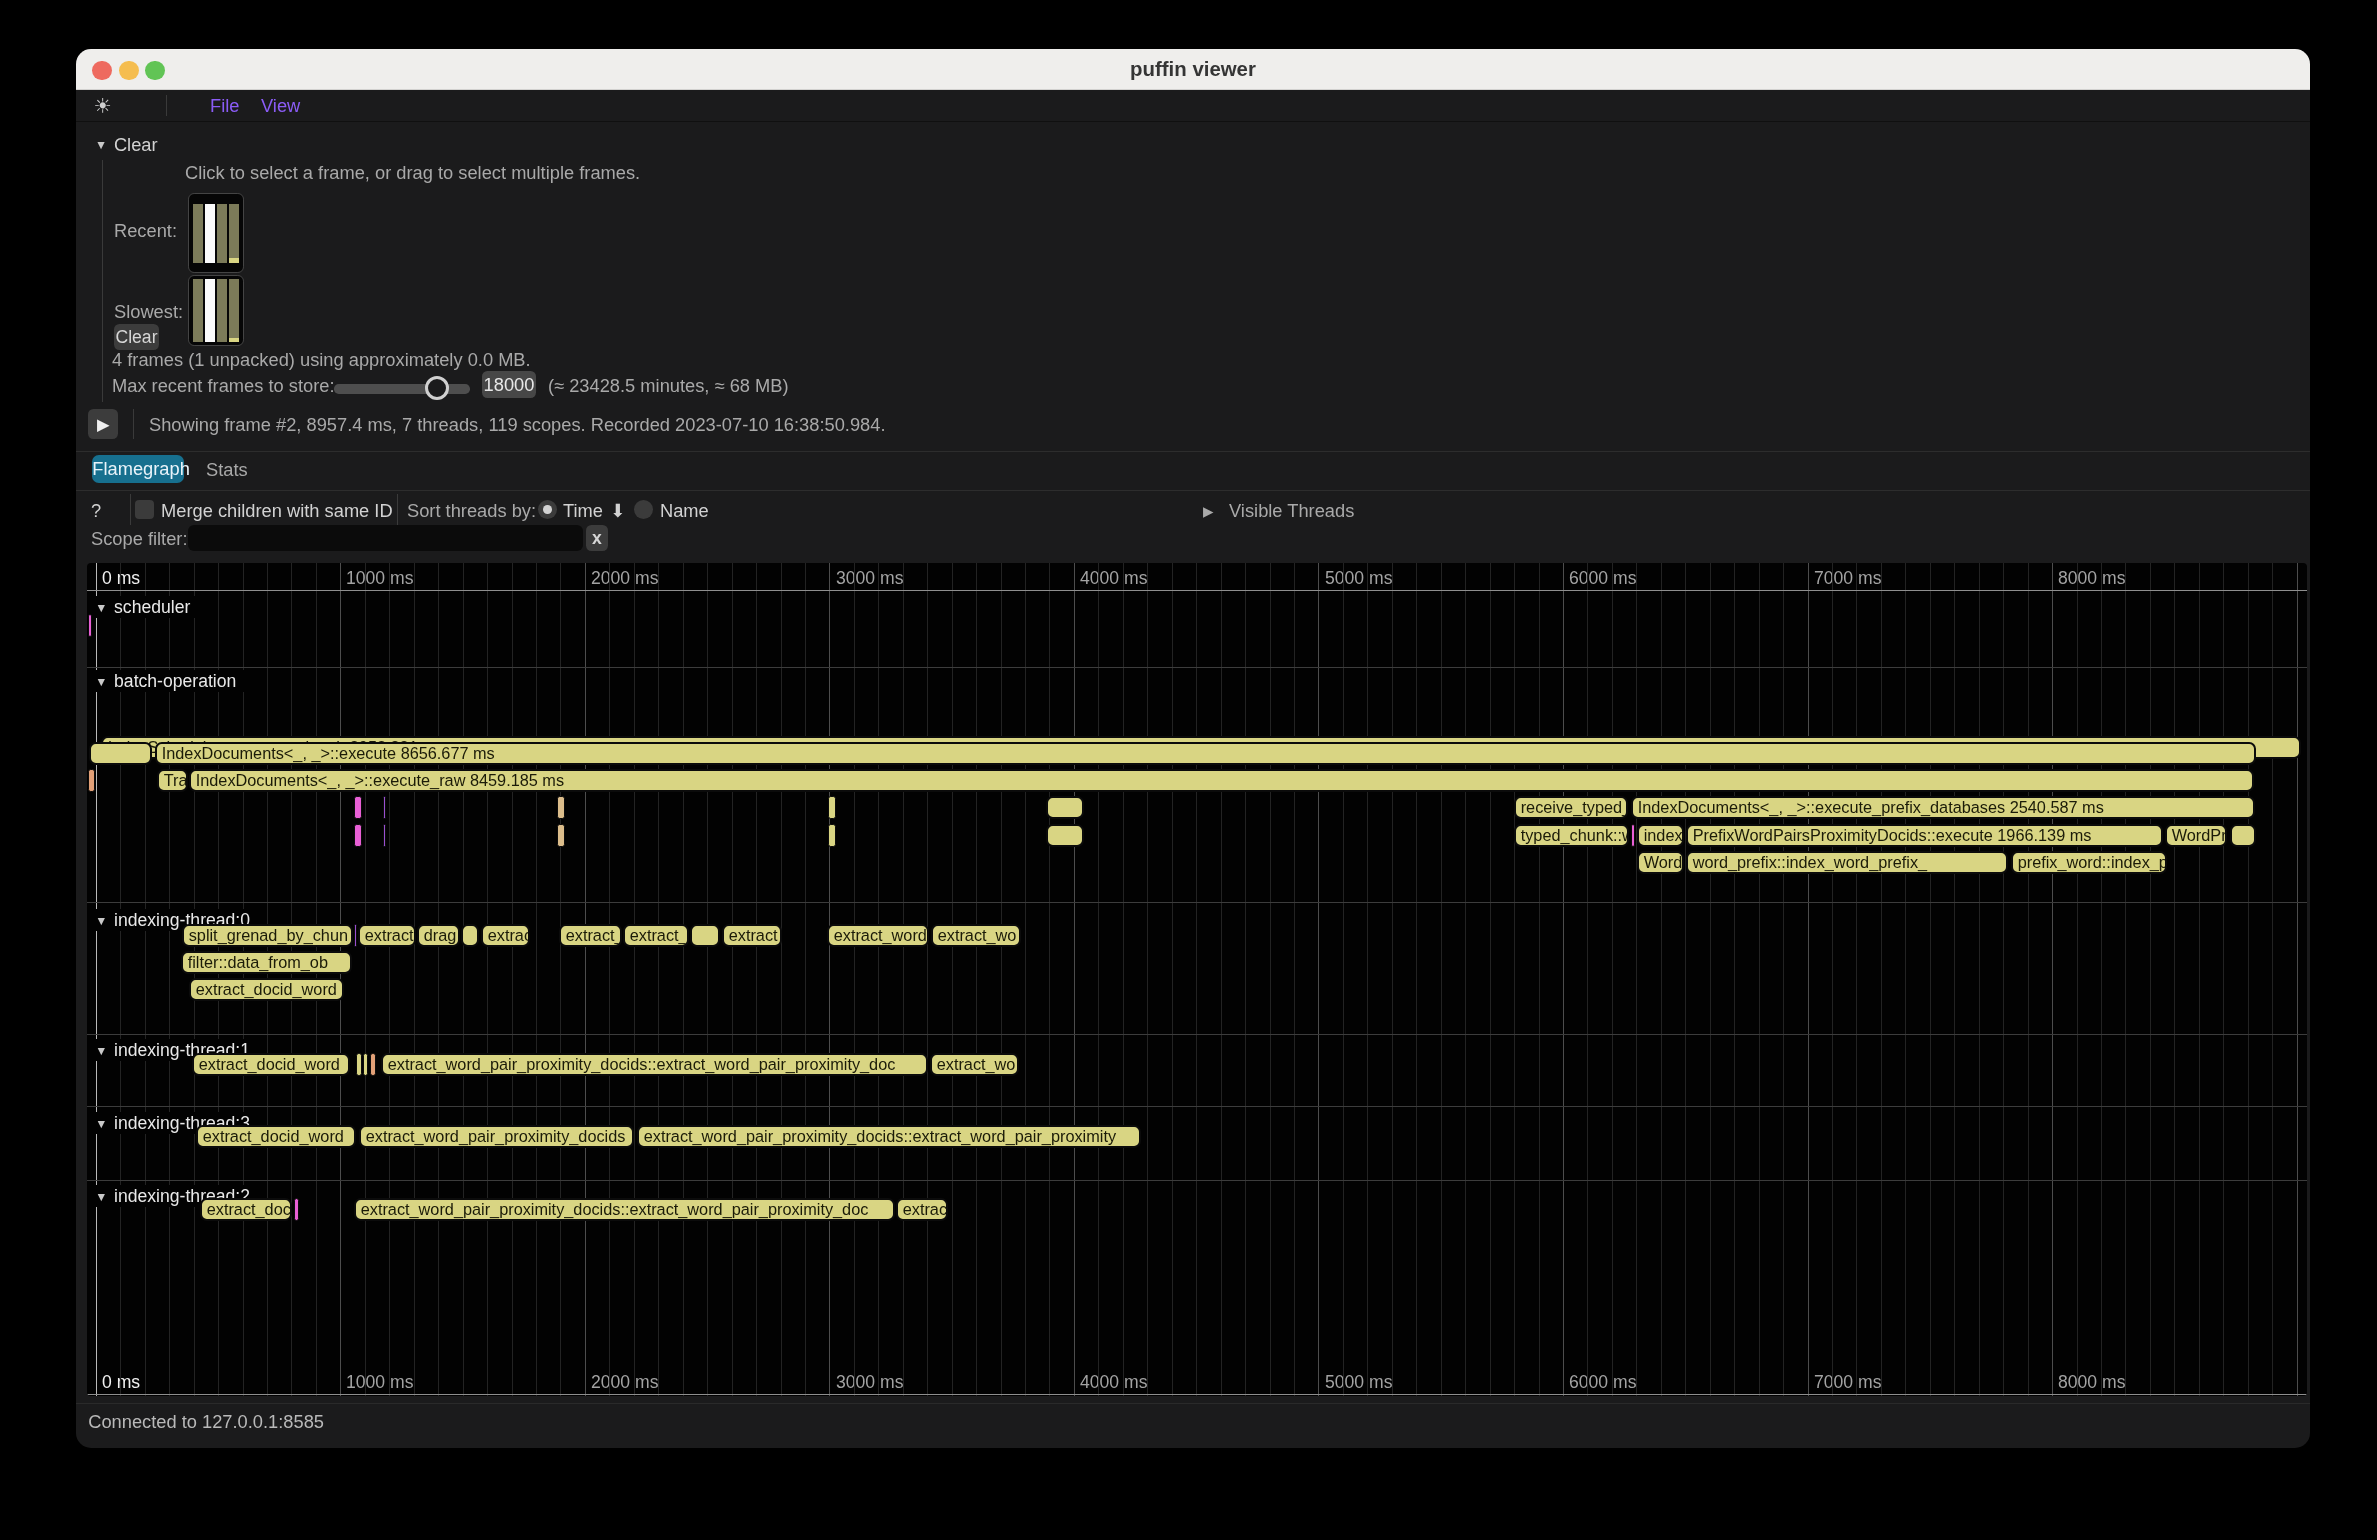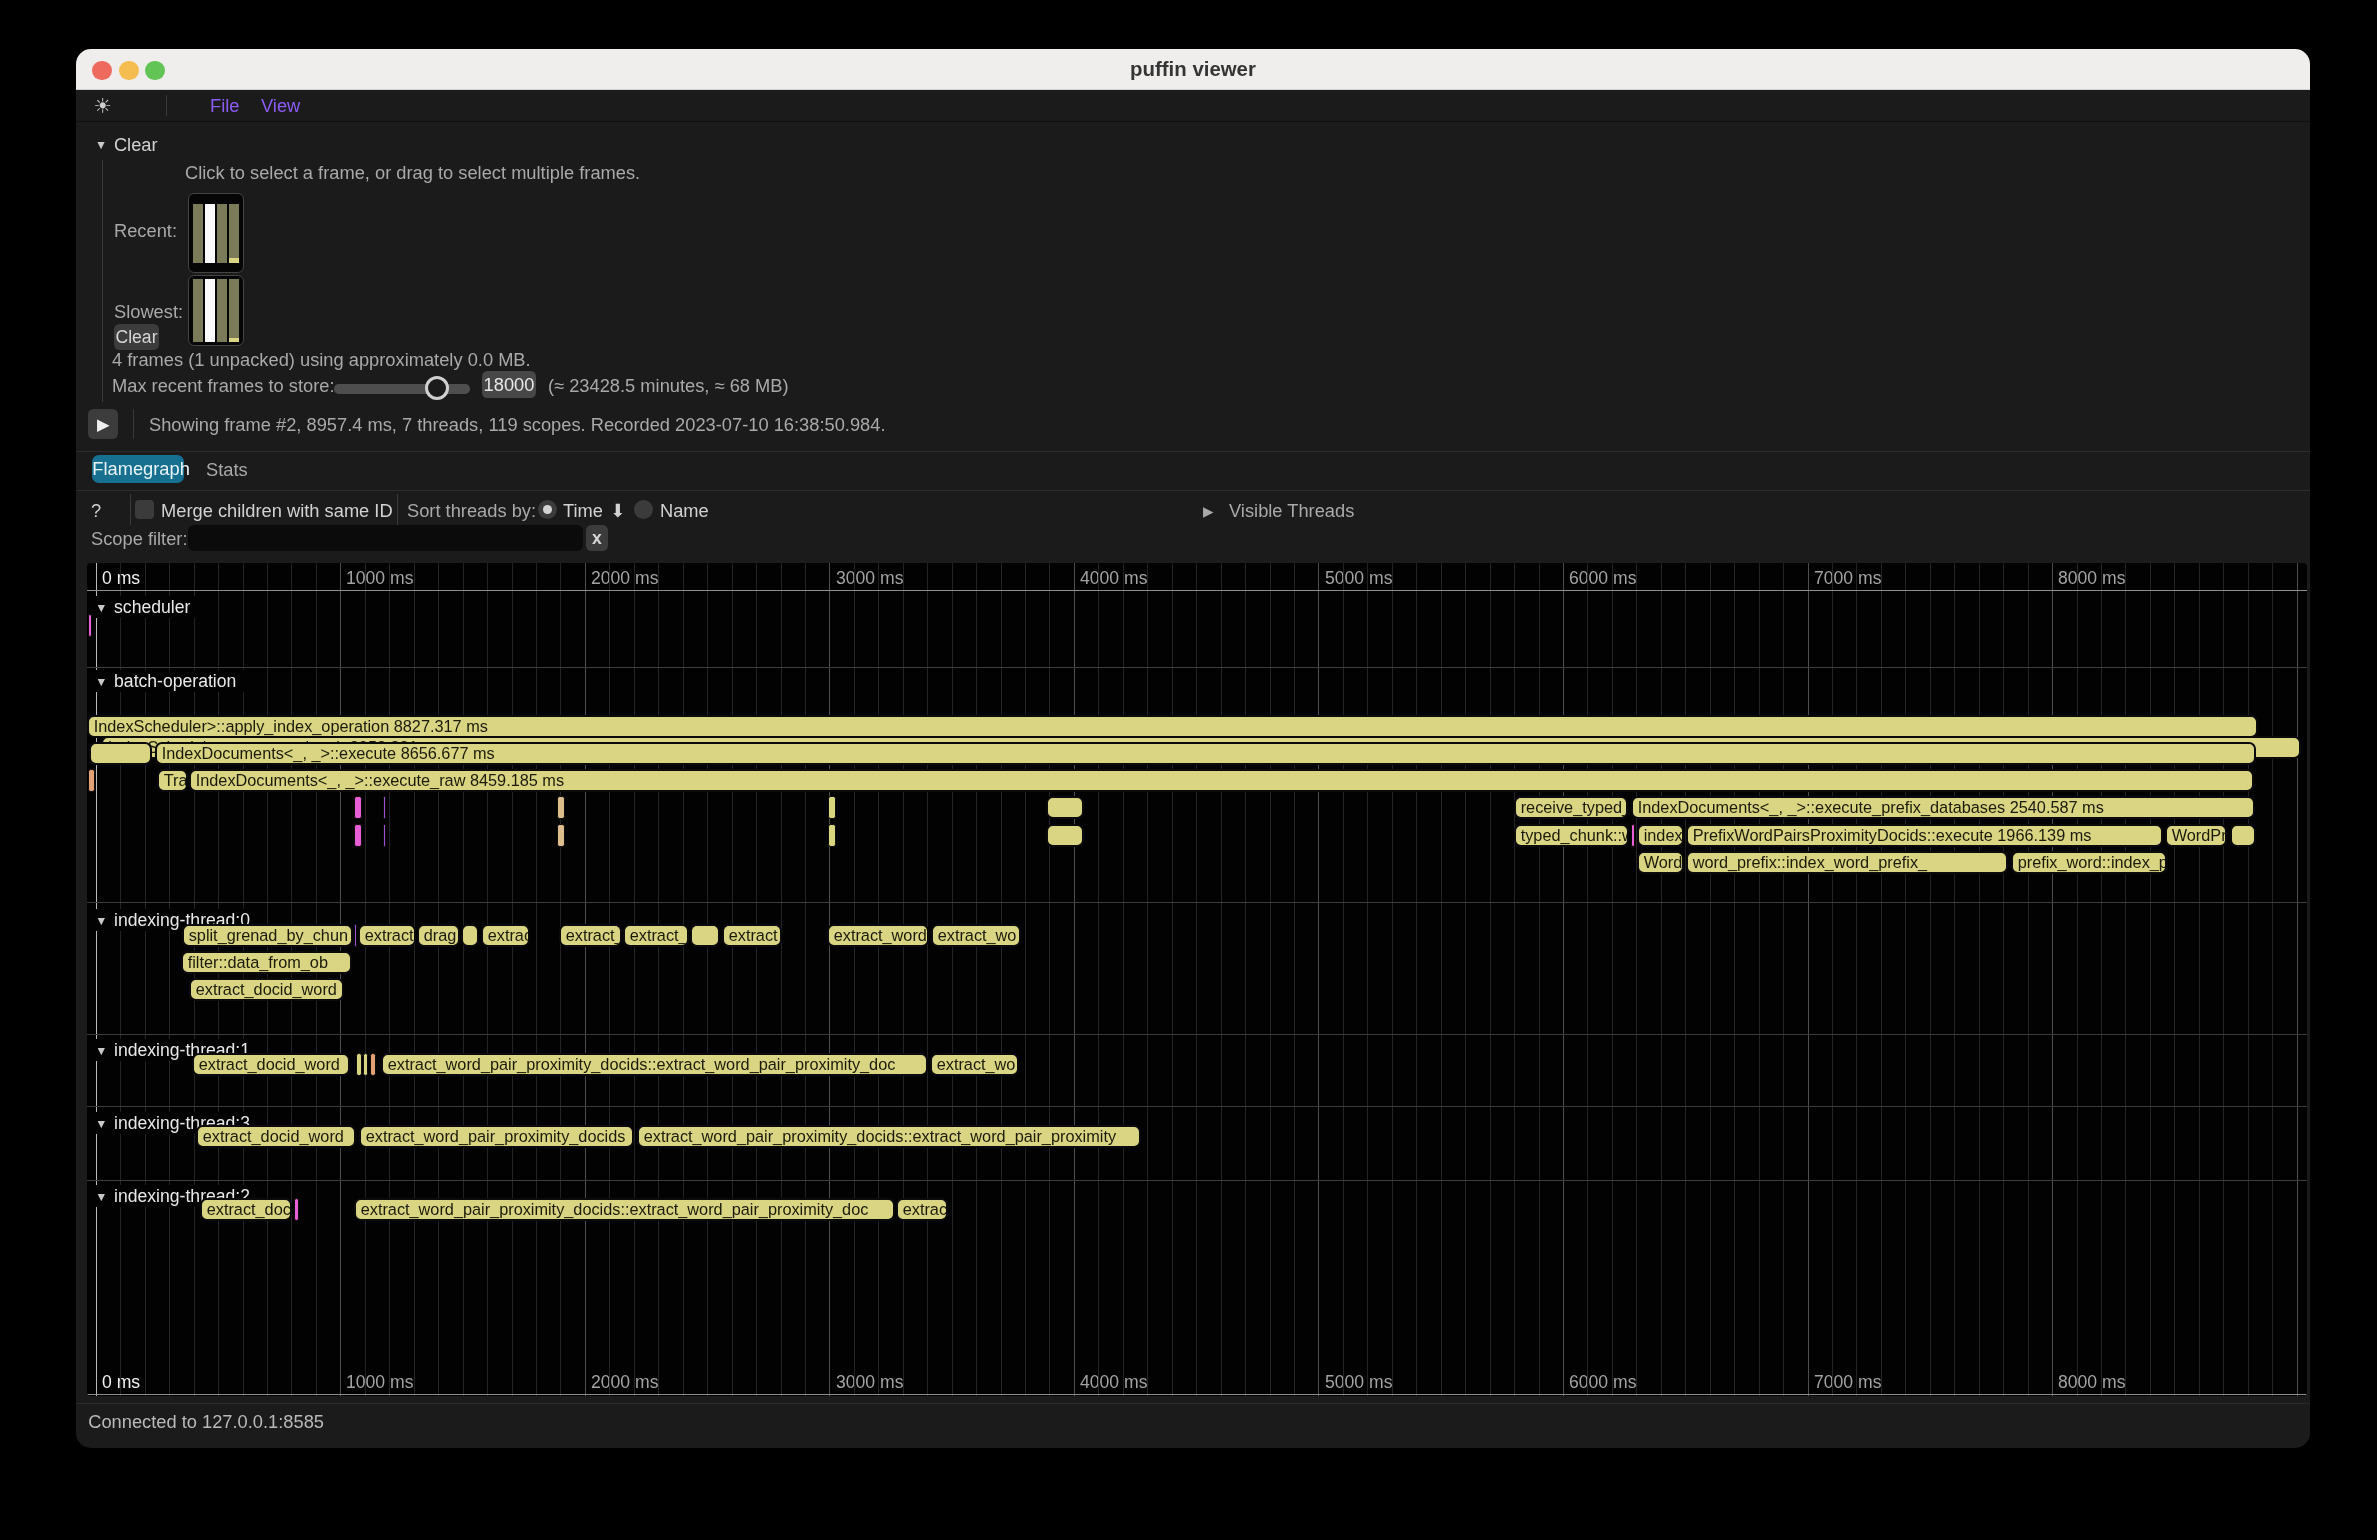--- a/index.html
+++ b/index.html
@@ -242,21 +242,20 @@
         <div class="grid" style="left: 2161px;"></div>
         <div class="grid" style="left: 2185px;"></div>
         <div class="grid major" style="left: 2210px;"></div>
         <div class="brightline" style="top: 27px;"></div>
         <div class="brightline" style="top: 831px;"></div>
         <div class="sec-label" style="left: 4.1px; top: 33px;"><span class="tri">▼</span><span>scheduler</span></div>
         <div class="bar sliver" style="left: 0.7px; top: 51px; width: 4.1px; background: rgb(232, 95, 213);"></div>
         <div class="divline" style="top: 104px;"></div>
         <div class="sec-label" style="left: 4.1px; top: 107px;"><span class="tri">▼</span><span>batch-operation</span></div>
         <div class="bar" title="IndexScheduler&gt;::process_batch 8953.821 ms" style="left: 14px; top: 125px; width: 2200px; background: rgb(217, 213, 131); margin-top: 48px;">IndexScheduler&gt;::process_batch 8953.821 ms</div>
-        <div class="bar" title="IndexScheduler&gt;::apply_index_operation 8827.317 ms" style="left: 0px; top: 152px; width: 2171px; background: rgb(217, 213, 131);">IndexScheduler&gt;::apply_index_operation 8827.317 ms</div>
         <div class="bar" style="left: 2px; top: 179px; width: 63px; background: rgb(217, 213, 131);"></div>
         <div class="bar" title="IndexDocuments&lt;_, _&gt;::execute 8656.677 ms" style="left: 68px; top: 179px; width: 2101px; background: rgb(217, 213, 131);">IndexDocuments&lt;_, _&gt;::execute 8656.677 ms</div>
         <div class="bar sliver" style="left: 0.7px; top: 206px; width: 7.5px; background: rgb(226, 160, 119);"></div>
         <div class="bar" title="Trans" style="left: 70px; top: 206px; width: 31px; background: rgb(217, 213, 131);">Trans</div>
         <div class="bar" title="IndexDocuments&lt;_, _&gt;::execute_raw 8459.185 ms" style="left: 102px; top: 206px; width: 2065px; background: rgb(217, 213, 131);">IndexDocuments&lt;_, _&gt;::execute_raw 8459.185 ms</div>
         <div class="bar sliver" style="left: 267px; top: 233px; width: 7.5px; background: rgb(232, 95, 213);"></div>
         <div class="bar sliver" style="left: 296px; top: 233px; width: 3.4px; background: rgb(154, 79, 208);"></div>
         <div class="bar sliver" style="left: 470px; top: 233px; width: 8.1px; background: rgb(220, 189, 139);"></div>
         <div class="bar sliver" style="left: 741px; top: 233px; width: 8.1px; background: rgb(217, 213, 131);"></div>
         <div class="bar" style="left: 959px; top: 233px; width: 38px; background: rgb(217, 213, 131);"></div>

